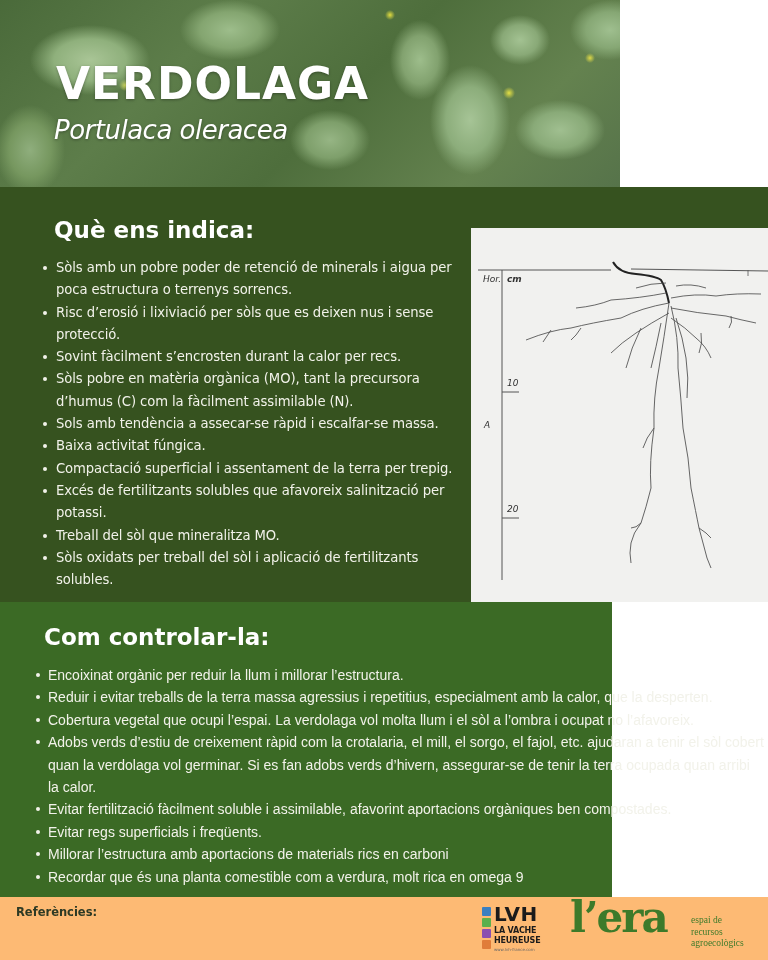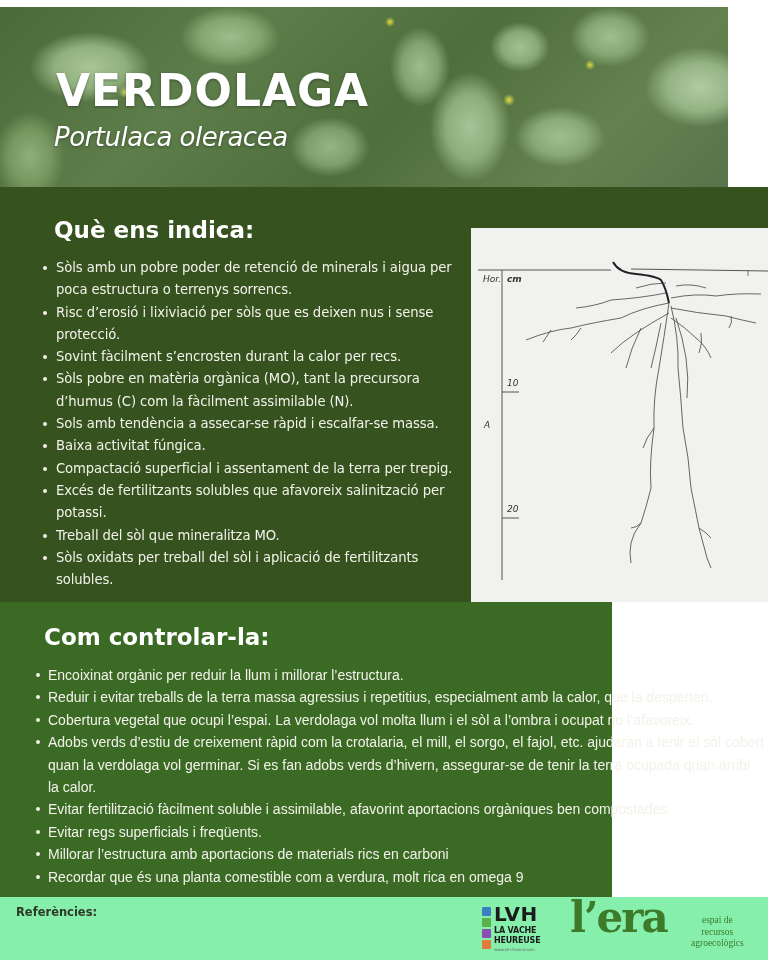--- a/index.html
+++ b/index.html
@@ -1,21 +1,21 @@
 <!DOCTYPE html>
 <html><head>
 <meta charset="utf-8">
 <style>
   * { box-sizing: border-box; margin: 0; padding: 0; }
   html, body { width: 768px; height: 960px; overflow: hidden; background: #ffffff; }
   body { font-family: "DejaVu Sans", sans-serif; position: relative; }
 
   
   .hero {
-    position: absolute; left: 0; top: 7px; width: 728px; height: 187px;
+    position: absolute; left: 0; top: 0; width: 620px; height: 187px;
     background:
       radial-gradient(ellipse 60px 35px at 90px 60px, #a9c596 0%, #8fb07c 60%, transparent 100%),
       radial-gradient(ellipse 50px 30px at 230px 30px, #9dbd8b 0%, #84a570 60%, transparent 100%),
       radial-gradient(ellipse 40px 55px at 470px 120px, #a6c496 0%, #8cad7b 60%, transparent 100%),
       radial-gradient(ellipse 45px 30px at 560px 130px, #a0bf90 0%, #89aa78 60%, transparent 100%),
       radial-gradient(ellipse 55px 40px at 700px 80px, #b0cba0 0%, #94b383 60%, transparent 100%),
       radial-gradient(ellipse 40px 30px at 610px 30px, #9fbf8f 0%, #86a774 60%, transparent 100%),
       radial-gradient(ellipse 30px 40px at 420px 60px, #9dbd8b 0%, #82a26f 60%, transparent 100%),
       radial-gradient(ellipse 40px 30px at 330px 140px, #96b584 0%, #7e9f6b 60%, transparent 100%),
       radial-gradient(ellipse 35px 45px at 30px 150px, #8fae7d 0%, #76975f 60%, transparent 100%),
@@ -92,22 +92,21 @@
     font-size: 14px; line-height: 22.4px; color: #f2f2ea;
   }
   .sec2-list li::before {
     content: ""; position: absolute; left: 2px; top: 9px;
     width: 4px; height: 4px; border-radius: 50%; background: #f2f2ea;
   }
 
   
   .footer {
     position: absolute; left: 0; top: 897px; width: 768px; height: 63px;
-    background: #86efac;
-    text-align: center;
+    background: #fdba74;
   }
   .ref-title {
     position: absolute; left: 16px; top: 8px;
     font-weight: bold; font-size: 11.5px; color: #2e3a24;
   }
   .ref-list { position: absolute; left: 22px; top: 25px; list-style: none; }
   .ref-list li {
     position: relative; padding-left: 11px;
     font-family: "Liberation Sans", sans-serif;
     font-size: 11px; line-height: 16px; color: #444;

